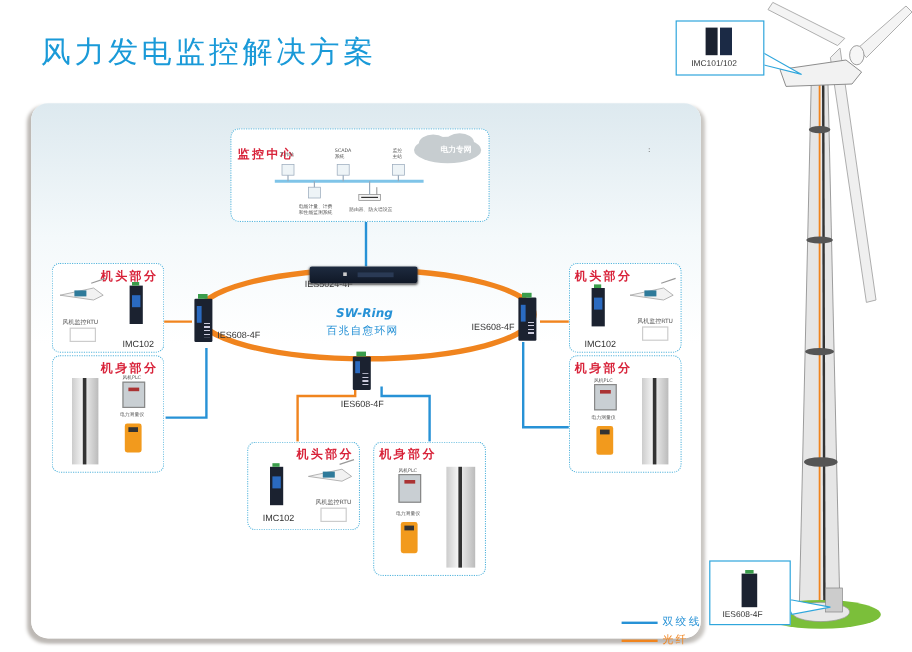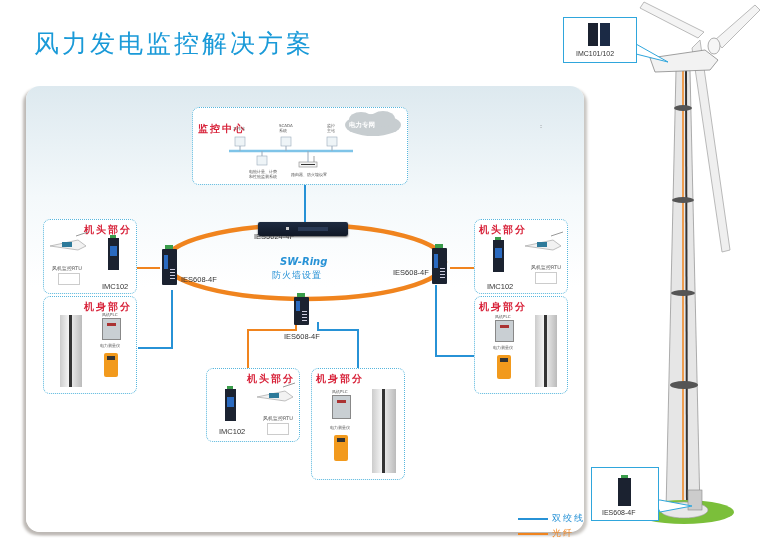--- a/index.html
+++ b/index.html
@@ -76,31 +76,31 @@
     </g>
   </svg>
   <div class="abs tiny" style="left:40px;top:18px;white-space:pre;">工作站</div>
   <div class="abs tiny" style="left:86px;top:15px;white-space:pre;">SCADA
 系统</div>
   <div class="abs tiny" style="left:134px;top:15px;white-space:pre;">监控
 主站</div>
   <div class="abs tiny" style="left:56px;top:61px;white-space:pre;">电能计量、计费
 和性能监测系统</div>
   <div class="abs tiny" style="left:98px;top:64px;white-space:pre;">路由器、防火墙设置</div>
-  <div class="abs" style="left:156px;top:13px;font-size:6.5px;color:#fff;font-weight:bold;">电力专网</div>
+  <div class="abs" style="left:174px;top:13px;font-size:6.5px;color:#fff;font-weight:bold;">电力专网</div>
 </div>
 
 <div class="abs dev-label" style="left:254px;top:211px;margin-top:21px;">IES5024-4F</div>
 <div class="abs" style="left:258px;top:222px;width:90px;height:14px;background:linear-gradient(#1e2b40,#101826);border-radius:2px;box-shadow:0 1px 2px #555;">
   <div class="abs" style="left:28px;top:5px;width:3px;height:3px;background:#ccc;"></div>
   <div class="abs" style="left:40px;top:5px;width:30px;height:4px;background:#2a3a55;"></div>
 </div>
 
 <div class="abs" style="left:280px;top:256px;font-size:10px;font-weight:bold;font-style:italic;color:#2792d6;">SW-Ring</div>
-<div class="abs" style="left:272px;top:269px;font-size:9px;color:#2792d6;letter-spacing:1px;">防火墙设置</div>
+<div class="abs" style="left:272px;top:269px;font-size:9px;color:#2792d6;letter-spacing:1px;">百兆自愈环网</div>
 
 <div class="abs" style="left:162px;top:249px;width:15px;height:36px;background:#1b2230;border-radius:1px;">
   <div class="abs" style="left:3px;top:-4px;width:8px;height:4px;background:#3a9d4b;"></div>
   <div class="abs" style="left:2px;top:6px;width:4px;height:14px;background:#2a6ac0;"></div>
   <div class="abs" style="left:8px;top:20px;width:5px;height:12px;background:repeating-linear-gradient(#ccd 0 1px,#1b2230 1px 3px);"></div>
 </div>
 <div class="abs dev-label" style="left:181px;top:275px;">IES608-4F</div>
 
 <div class="abs" style="left:432px;top:248px;width:15px;height:36px;background:#1b2230;border-radius:1px;">
   <div class="abs" style="left:3px;top:-4px;width:8px;height:4px;background:#3a9d4b;"></div>

